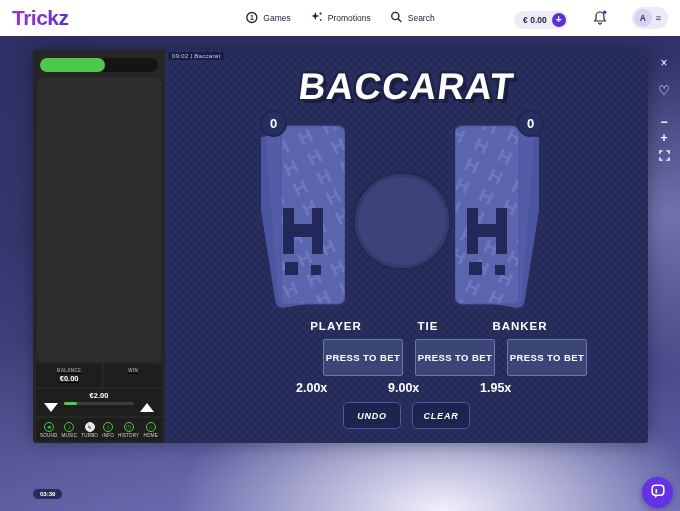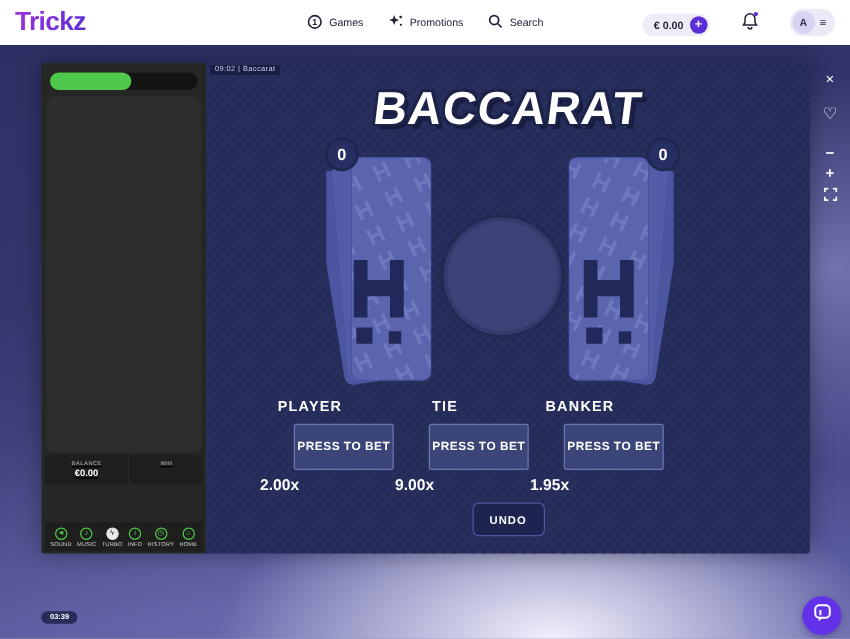--- a/index.html
+++ b/index.html
@@ -76,29 +76,29 @@
   .stack { position:absolute; top:72px; width:84px; height:186px; }
   .stack-left { left:96px; }
   .stack-right { left:290px; }
   .count-badge { position:absolute; width:27px; height:27px; border-radius:50%; background:#272e61; border:2px solid #1f264f;
     color:#fff; font-size:13px; font-weight:bold; display:flex; align-items:center; justify-content:center; z-index:5; }
   .badge-left { left:95px; top:60px; }
   .badge-right { left:352px; top:60px; }
   .center-circle { position:absolute; left:190px; top:124px; width:94px; height:94px; border-radius:50%;
     background:#3b4379; box-shadow:inset 0 0 0 3px #333b6d, 0 0 6px rgba(0,0,0,0.25); }
 
-  .bets { position:absolute; top:270px; left:0; right:0; display:flex; gap:28px;padding-left:43px; }
+  .bets { position:absolute; top:270px; left:0; right:0; display:flex; justify-content:center; gap:12px;padding-left:43px; }
   .bet-col { width:80px; }
   .bet-name { text-align:center; font-size:11.5px; font-weight:bold; color:#fff; letter-spacing:1px; margin-bottom:7px; }
   .bet-btn { width:80px; height:37px; background:#3c4577; border:1px solid #6b75b0; border-radius:2px;
     color:#fff; font-family:"Liberation Sans", sans-serif; font-size:9.5px; font-weight:bold; letter-spacing:0.4px; cursor:pointer;margin-left:27px; }
   .bet-mult { margin-top:5px; font-size:12.5px; font-weight:bold; color:#fff; text-align:left; }
   .actions { position:absolute; top:352px; left:0; right:0; display:flex; justify-content:center; gap:11px; }
   .action-btn { width:58px; height:27px; background:#1e2450; border:1px solid #4d57a0; border-radius:5px;
-    color:#fff; font-family:"Liberation Sans", sans-serif; font-size:9px; font-weight:bold; letter-spacing:0.8px; cursor:pointer; }
+    color:#fff; font-family:"Liberation Sans", sans-serif; font-size:9px; font-weight:bold; letter-spacing:0.8px; cursor:pointer;font-style:italic; }
 
   
   .side-controls { position:absolute; left:653px; top:54px; width:22px; display:flex; flex-direction:column; align-items:center; z-index:20; }
   .sc-btn { color:#fff; cursor:pointer; display:flex; align-items:center; justify-content:center; width:18px; }
   .sc-close { font-size:12px; height:18px; }
   .sc-heart { font-size:13px; height:18px; margin-top:9px; }
   .sc-minus { font-size:12px; font-weight:bold; height:14px; margin-top:16px; }
   .sc-plus { font-size:12px; font-weight:bold; height:14px; margin-top:2px; }
   .sc-expand { height:14px; margin-top:3px; }
 
@@ -177,20 +177,28 @@
     <div class="balance-row">
       <div class="balance-cell">
         <span class="tiny-label">BALANCE</span>
         <span class="cell-value">€0.00</span>
       </div>
       <div class="win-cell">
         <span class="tiny-label">WIN</span>
       </div>
     </div>
 
+    <div class="bet-row">
+      <div class="bet-amount">€2.00</div>
+      <div class="bet-slider">
+        <div class="bet-slider-fill"></div>
+      </div>
+      <div class="tri-down"></div>
+      <div class="tri-up"></div>
+    </div>
 
     <div class="icons-row">
       <div class="sbtn">
         <span class="sbtn-ico">◄</span>
         <span class="sbtn-label">SOUND</span>
       </div>
       <div class="sbtn">
         <span class="sbtn-ico">♪</span>
         <span class="sbtn-label">MUSIC</span>
       </div>
@@ -276,20 +284,21 @@
       </div>
       <div class="bet-col">
         <div class="bet-name">BANKER</div>
         <button class="bet-btn">PRESS TO BET</button>
         <div class="bet-mult">1.95x</div>
       </div>
     </div>
 
     <div class="actions">
       <button class="action-btn">UNDO</button>
+      <button class="action-btn">CLEAR</button>
     </div>
   </div>
 </div>
 
 <div class="side-controls">
   <div class="sc-btn sc-close">×</div>
   <div class="sc-btn sc-heart">♡</div>
   <div class="sc-btn sc-minus">−</div>
   <div class="sc-btn sc-plus">+</div>
   <div class="sc-btn sc-expand">

